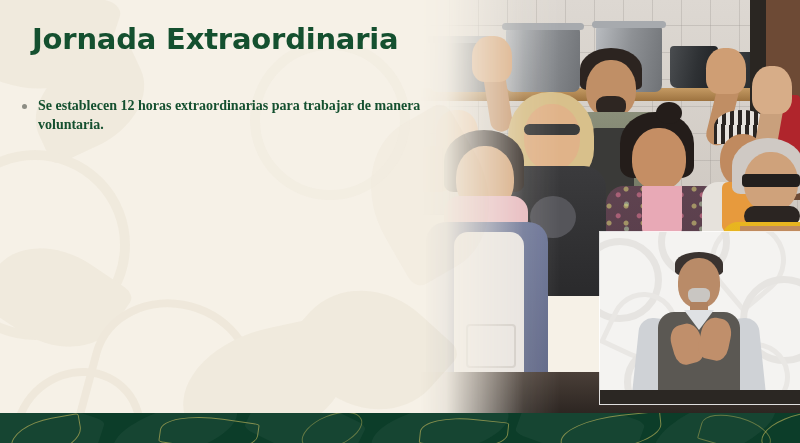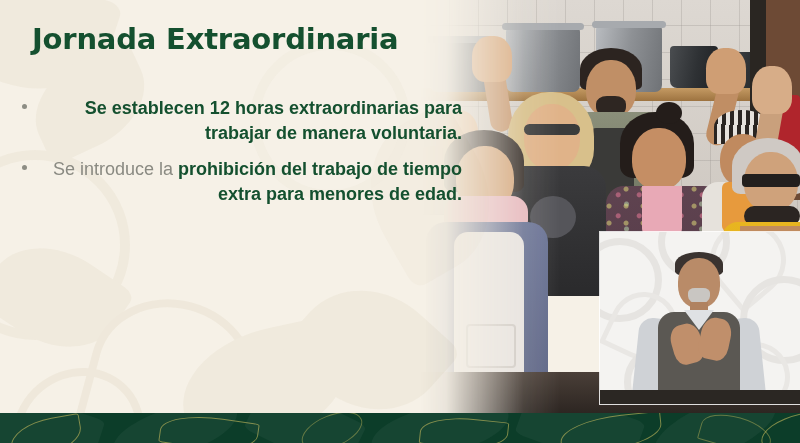--- a/index.html
+++ b/index.html
@@ -24,23 +24,22 @@
     font-size:29px;font-weight:bold;color:#14502f;letter-spacing:-.2px;
     font-family:"DejaVu Sans","Liberation Sans",sans-serif;
   }
   .bullets{position:absolute;left:10px;top:96px;width:452px;}
   .bullet{display:flex;margin-bottom:12px;}
   .dot{
     flex:0 0 auto;width:5px;height:5px;border-radius:50%;
     background:#8d8d84;margin:8px 11px 0 12px;
   }
   .btext{
-    flex:1 1 auto;font-size:18px;line-height:1.37;color:#8a8a82;
-    font-family:Liberation Sans, sans-serif;
-    text-align:right;
+    flex:1 1 auto;font-size:14px;line-height:1.37;color:#8a8a82;
+    font-family:Liberation Serif, serif;
   }
   .btext b{color:#14502f;font-weight:bold;}
   .b-allbold .btext{color:#14502f;font-weight:bold;}
 
   
   .photo{position:absolute;left:420px;top:0;width:380px;height:413px;overflow:hidden;}
   .photo-inner{position:absolute;left:0;top:0;width:380px;height:413px;
     -webkit-mask-image:linear-gradient(to right,rgba(0,0,0,0) 0px,rgba(0,0,0,.06) 26px,rgba(0,0,0,.45) 64px,rgba(0,0,0,.88) 104px,#000 140px);
             mask-image:linear-gradient(to right,rgba(0,0,0,0) 0px,rgba(0,0,0,.06) 26px,rgba(0,0,0,.45) 64px,rgba(0,0,0,.88) 104px,#000 140px);}
   .wall{position:absolute;left:0;top:0;width:380px;height:215px;
@@ -199,24 +198,20 @@
 
     <div class="bullets">
 
       <div class="bullet b-allbold">
         <span class="dot"></span>
         <span class="btext"><b>Se establecen 12 horas extraordinarias para trabajar de manera voluntaria.</b></span>
       </div>
 
 
 
-      <div class="bullet">
-        <span class="dot"></span>
-        <span class="btext"><span>Se introduce la </span><b>prohibición del trabajo de tiempo extra para menores de edad.</b></span>
-      </div>
 
     </div>
   </div>
 
   <div class="inset">
     <div class="inset-bg"></div>
     <div class="swirl" style="left:-22px;top:6px;width:70px;height:70px;"></div>
     <div class="swirl2" style="left:10px;top:60px;width:58px;height:58px;transform:rotate(25deg);"></div>
     <div class="swirl" style="left:24px;top:112px;width:62px;height:62px;"></div>
     <div class="swirl2" style="left:110px;top:-10px;width:66px;height:66px;transform:rotate(-40deg);"></div>

